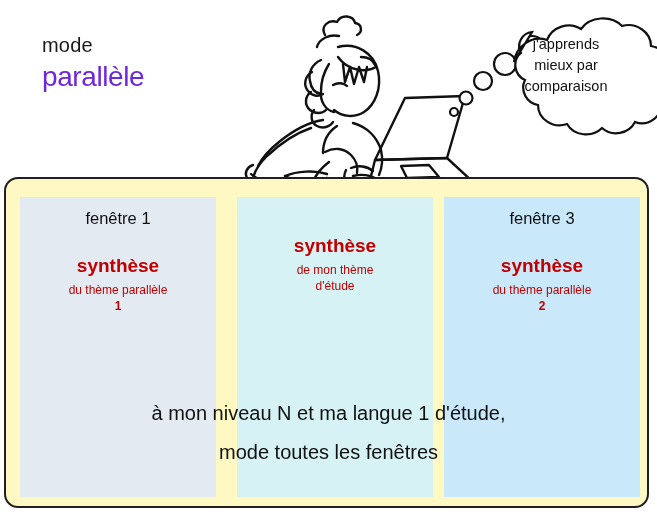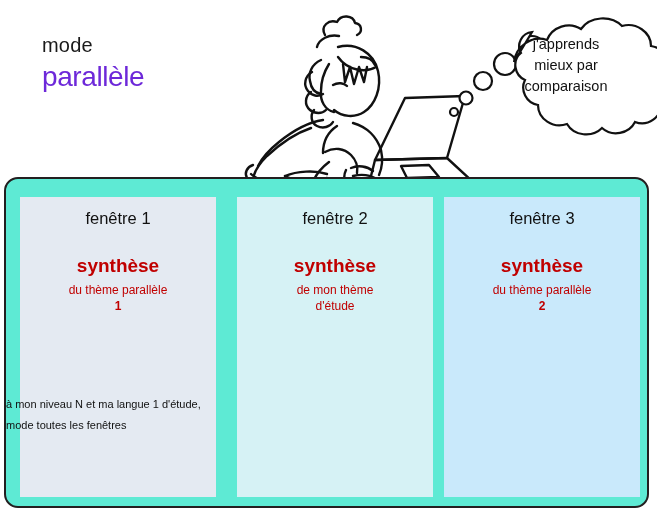--- a/index.html
+++ b/index.html
@@ -75,21 +75,21 @@
 
   
   #panel-frame {
     position: absolute;
     left: 4px;
     top: 177px;
     width: 645px;
     height: 331px;
     border: 2.5px solid #231f20;
     border-radius: 14px;
-    background: #5eead4;
+    background: #fef9c3;
     box-sizing: border-box;
   }
 
   #columns {
     position: absolute;
     left: 0; top: 0;
     width: 645px;
     height: 331px;
   }
   .column {
@@ -132,21 +132,22 @@
     display: block;
   }
   .sub-text .plain { display: block; }
 
   
   #footer-caption {
     position: absolute;
     left: 0;
     top: 215px;
     width: 645px;
-    font-size: 11px;
+    text-align: center;
+    font-size: 20px;
     color: #111111;
     line-height: 1.95;
     pointer-events: none;
   }
   #footer-caption div { white-space: nowrap; }
 </style>
 </head>
 <body>
 
 <div id="header">
@@ -242,21 +243,20 @@
         <div class="synthese">synthèse</div>
         <div class="sub-text">
           <span class="plain">du thème parallèle</span>
           <span class="emph">1</span>
         </div>
       </div>
     </div>
 
     <div class="column" id="col-2" style="background:#d6f2f5;">
       <div class="col-inner">
-        <div class="window-label">fenêtre 2</div>
         <div class="synthese">synthèse</div>
         <div class="sub-text">
           <span class="plain">de mon thème</span>
           <span class="plain">d'étude</span>
         </div>
       </div>
     </div>
 
     <div class="column" id="col-3" style="background:#c9e9fb;">
       <div class="col-inner">

